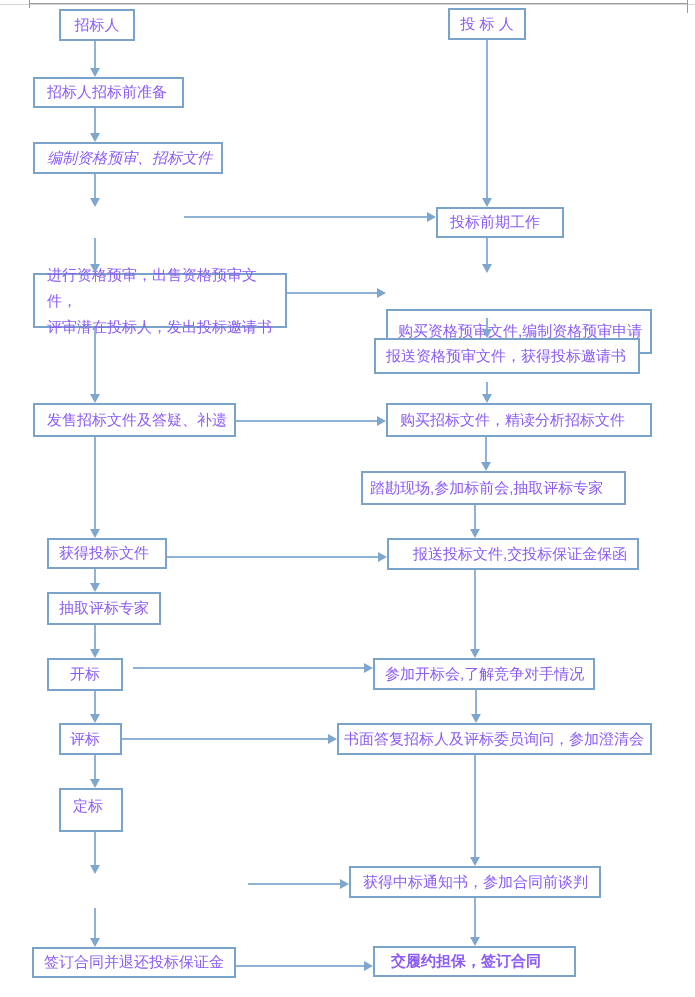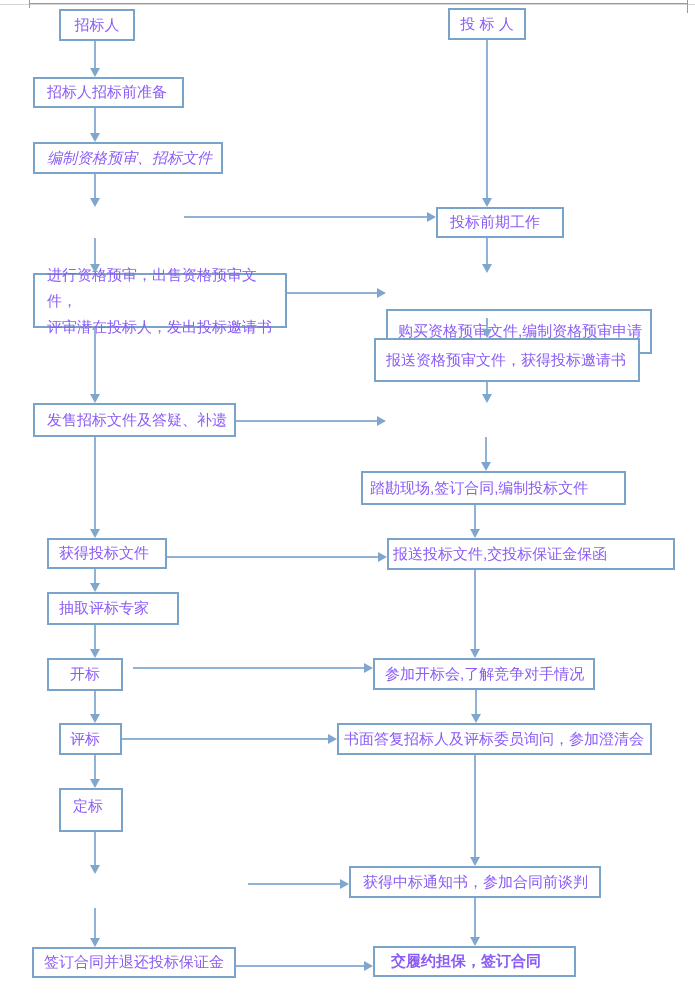--- a/index.html
+++ b/index.html
@@ -50,32 +50,33 @@
   <div class="pagemark" style="left:29px;top:0;width:1px;height:8px;background:#9a9a9a;"></div>
   <div class="pagemark" style="left:687px;top:0;width:1px;height:13px;background:#9a9a9a;"></div>
 
   <div class="node center" style="left:59px;top:9px;width:76px;height:32px;">招标人</div>
   <div class="node" style="left:33px;top:77px;width:151px;height:31px;">招标人招标前准备</div>
   <div class="node" style="left:33px;top:142px;width:190px;height:32px;font-style:italic;">编制资格预审、招标文件</div>
   <div class="node two-line" style="left:33px;top:273px;width:254px;height:55px;">进行资格预审，出售资格预审文件，
 评审潜在投标人，发出投标邀请书</div>
   <div class="node" style="left:33px;top:403px;width:203px;height:34px;">发售招标文件及答疑、补遗</div>
   <div class="node" style="left:47px;top:538px;width:120px;height:31px;padding-left:10px;">获得投标文件</div>
-  <div class="node" style="left:47px;top:592px;width:132px;height:33px;padding-left:10px;">抽取评标专家</div>
+  <div class="node" style="left:47px;top:592px;width:114px;height:33px;padding-left:10px;">抽取评标专家</div>
   <div class="node center" style="left:47px;top:658px;width:76px;height:33px;">开标</div>
   <div class="node" style="left:59px;top:723px;width:63px;height:32px;padding-left:9px;">评标</div>
   <div class="node top" style="left:59px;top:788px;width:64px;height:44px;">定标</div>
   <div class="node" style="left:32px;top:947px;width:204px;height:31px;padding-left:10px;">签订合同并退还投标保证金</div>
 
   <div class="node center" style="left:448px;top:8px;width:78px;height:32px;">投 标 人</div>
   <div class="node" style="left:436px;top:207px;width:128px;height:31px;">投标前期工作</div>
   <div class="node" style="left:386px;top:273px;width:266px;height:45px;padding-left:10px;margin-top:36px;">购买资格预审文件,编制资格预审申请</div>
-  <div class="node" style="left:374px;top:338px;width:266px;height:44px;padding-left:10px;">报送资格预审文件，获得投标邀请书</div>
-  <div class="node" style="left:361px;top:471px;width:265px;height:34px;padding-left:7px;">踏勘现场,签订合同,编制投标文件</div>
-  <div class="node" style="left:387px;top:538px;width:288px;height:32px;padding-left:4px;">报送投标文件,交投标保证金保函</div>
+  <div class="node" style="left:374px;top:338px;width:266px;height:36px;padding-left:10px;">报送资格预审文件，获得投标邀请书</div>
+  <div class="node" style="left:386px;top:403px;width:266px;height:34px;">购买招标文件，精读分析招标文件</div>
+  <div class="node" style="left:361px;top:471px;width:265px;height:34px;padding-left:7px;">踏勘现场,参加标前会,抽取评标专家</div>
+  <div class="node" style="left:387px;top:538px;width:252px;height:32px;padding-left:24px;">报送投标文件,交投标保证金保函</div>
   <div class="node" style="left:373px;top:658px;width:222px;height:32px;padding-left:10px;text-align:center;">参加开标会,了解竞争对手情况</div>
   <div class="node" style="left:337px;top:723px;width:315px;height:32px;padding-left:5px;">书面答复招标人及评标委员询问，参加澄清会</div>
   <div class="node" style="left:349px;top:866px;width:252px;height:32px;">获得中标通知书，参加合同前谈判</div>
   <div class="node" style="left:373px;top:946px;width:203px;height:31px;padding-left:16px;font-weight:bold;">交履约担保，签订合同</div>
 
 <div class="vline" style="left: 94px; top: 41px; width: 2px; height: 28px;"></div>
     <div class="arrow down" style="left: 90px; top: 68px;"></div>
     <div class="vline" style="left: 94px; top: 108px; width: 2px; height: 26px;"></div>
     <div class="arrow down" style="left: 90px; top: 133px;"></div>
     <div class="vline" style="left: 94px; top: 174px; width: 2px; height: 25px;"></div>

